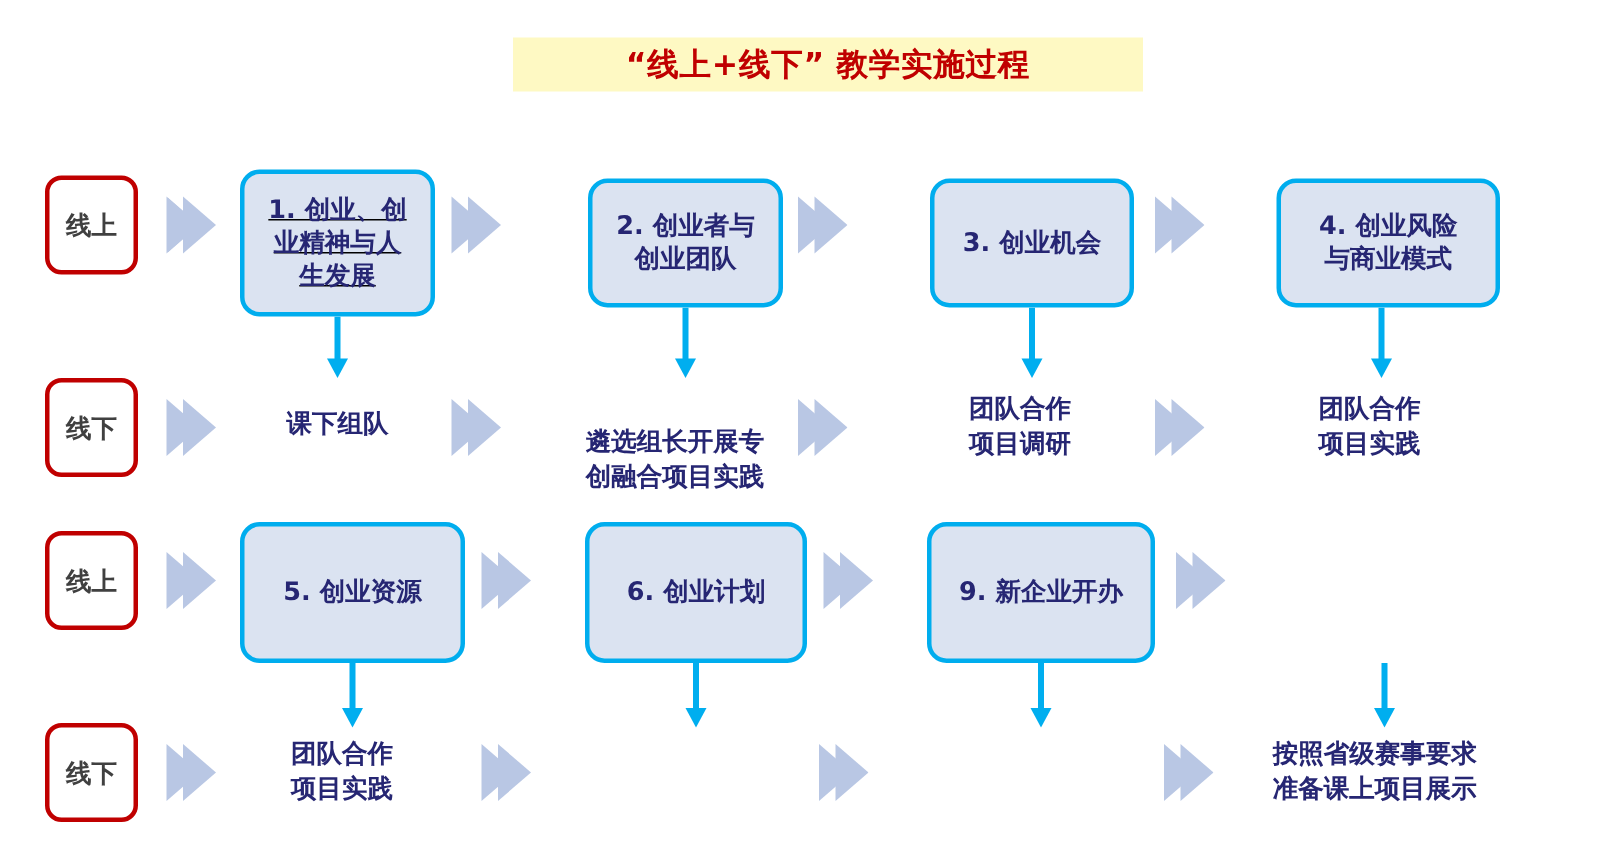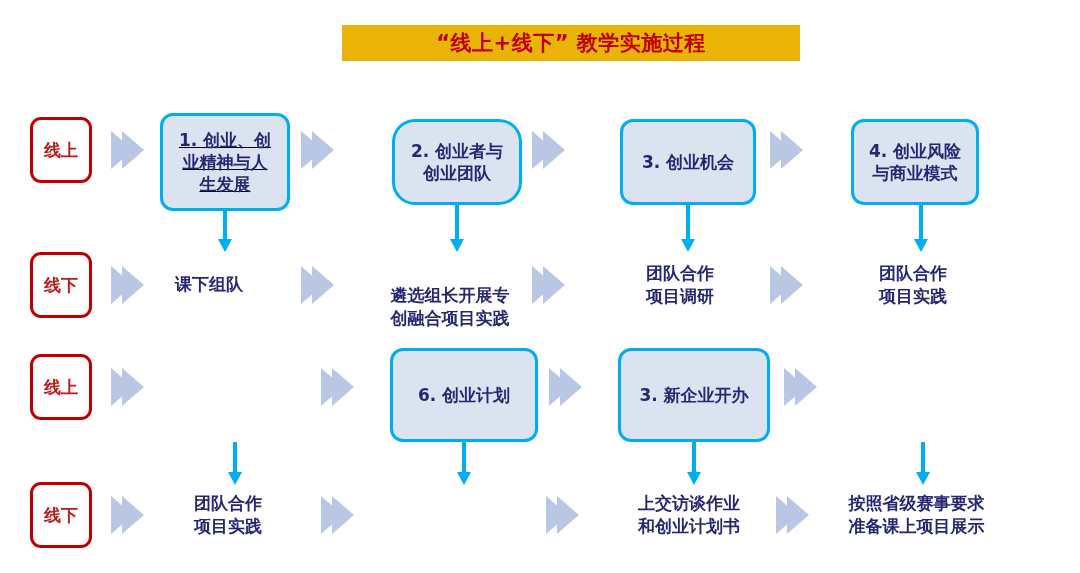--- a/index.html
+++ b/index.html
@@ -19,23 +19,23 @@
     position: relative;
     width: 1080px;
     height: 573px;
   }
 
   
   .title-bar {
     position: absolute;
     left: 342px;
     top: 25px;
-    width: 458px;
+    width: 420px;
     height: 36px;
-    background: #eab308;
+    background: #fef9c3;
     display: flex;
     align-items: center;
     justify-content: center;
   }
   .title-text {
     color: #c00000;
     font-size: 21px;
     font-weight: bold;
     letter-spacing: 0.5px;
     white-space: nowrap;
@@ -48,21 +48,21 @@
     height: 66px;
     border: 3px solid #c00000;
     border-radius: 11px;
     background: #ffffff;
     display: flex;
     align-items: center;
     justify-content: center;
     box-sizing: border-box;
   }
   .label-box span {
-    color: #b91c1c;
+    color: #404040;
     font-size: 17px;
     font-weight: bold;
     white-space: nowrap;
   }
 
   
   .chevron {
     position: absolute;
     width: 34px;
     height: 44px;
@@ -139,21 +139,21 @@
 生发展</div>
   </div>
 
   <div class="chevron" style="left:300px; top:128px;">
     <svg width="34" height="44" viewBox="0 0 34 44">
         <path d="M1 3 L23 22 L1 41 L1 3 Z" fill="#b9c7e4"></path>
         <path d="M12 3 L34 22 L12 41 L12 3 Z" fill="#b9c7e4"></path>
       </svg>
   </div>
 
-  <div class="online-box" style="left:392px; top:119px; width:130px; height:86px;border-radius:23px;">
+  <div class="online-box" style="left:392px; top:119px; width:130px; height:86px;">
     <div class="box-text">2. 创业者与
 创业团队</div>
   </div>
 
   <div class="chevron" style="left:531px; top:128px;">
     <svg width="34" height="44" viewBox="0 0 34 44">
         <path d="M1 3 L23 22 L1 41 L1 3 Z" fill="#b9c7e4"></path>
         <path d="M12 3 L34 22 L12 41 L12 3 Z" fill="#b9c7e4"></path>
       </svg>
   </div>
@@ -162,21 +162,21 @@
     <div class="box-text">3. 创业机会</div>
   </div>
 
   <div class="chevron" style="left:769px; top:128px;">
     <svg width="34" height="44" viewBox="0 0 34 44">
         <path d="M1 3 L23 22 L1 41 L1 3 Z" fill="#b9c7e4"></path>
         <path d="M12 3 L34 22 L12 41 L12 3 Z" fill="#b9c7e4"></path>
       </svg>
   </div>
 
-  <div class="online-box" style="left:851px; top:119px; width:128px; height:86px;">
+  <div class="online-box" style="left:851px; top:119px; width:149px; height:86px;">
     <div class="box-text">4. 创业风险
 与商业模式</div>
   </div>
 
   <div class="connector" style="left:217px; top:211px;">
     <svg width="16" height="42" viewBox="0 0 16 42">
         <rect x="6" y="0" width="4" height="29" fill="#00aeef"></rect>
         <path d="M1 28 L15 28 L8 41 Z" fill="#00aeef"></path>
       </svg>
   </div>
@@ -203,21 +203,21 @@
     <span>线下</span>
   </div>
 
   <div class="chevron" style="left:110px; top:263px;">
     <svg width="34" height="44" viewBox="0 0 34 44">
         <path d="M1 3 L23 22 L1 41 L1 3 Z" fill="#b9c7e4"></path>
         <path d="M12 3 L34 22 L12 41 L12 3 Z" fill="#b9c7e4"></path>
       </svg>
   </div>
 
-  <div class="offline-text" style="left:144px; top:262px; width:130px; height:46px;">
+  <div class="offline-text" style="left:160px; top:262px; width:130px; height:46px;font-family:Liberation Mono, monospace;">
     <span>课下组队</span>
   </div>
 
   <div class="chevron" style="left:300px; top:263px;">
     <svg width="34" height="44" viewBox="0 0 34 44">
         <path d="M1 3 L23 22 L1 41 L1 3 Z" fill="#b9c7e4"></path>
         <path d="M12 3 L34 22 L12 41 L12 3 Z" fill="#b9c7e4"></path>
       </svg>
   </div>
 
@@ -254,41 +254,44 @@
     <span>线上</span>
   </div>
 
   <div class="chevron" style="left:110px; top:365px;">
     <svg width="34" height="44" viewBox="0 0 34 44">
         <path d="M1 3 L23 22 L1 41 L1 3 Z" fill="#b9c7e4"></path>
         <path d="M12 3 L34 22 L12 41 L12 3 Z" fill="#b9c7e4"></path>
       </svg>
   </div>
 
+  <div class="online-box" style="left:160px; top:348px; width:150px; height:94px;">
+    <div class="box-text">5. 创业资源</div>
+  </div>
 
   <div class="chevron" style="left:320px; top:365px;">
     <svg width="34" height="44" viewBox="0 0 34 44">
         <path d="M1 3 L23 22 L1 41 L1 3 Z" fill="#b9c7e4"></path>
         <path d="M12 3 L34 22 L12 41 L12 3 Z" fill="#b9c7e4"></path>
       </svg>
   </div>
 
   <div class="online-box" style="left:390px; top:348px; width:148px; height:94px;">
     <div class="box-text">6. 创业计划</div>
   </div>
 
   <div class="chevron" style="left:548px; top:365px;">
     <svg width="34" height="44" viewBox="0 0 34 44">
         <path d="M1 3 L23 22 L1 41 L1 3 Z" fill="#b9c7e4"></path>
         <path d="M12 3 L34 22 L12 41 L12 3 Z" fill="#b9c7e4"></path>
       </svg>
   </div>
 
   <div class="online-box" style="left:618px; top:348px; width:152px; height:94px;">
-    <div class="box-text">3. 新企业开办</div>
+    <div class="box-text">9. 新企业开办</div>
   </div>
 
   <div class="chevron" style="left:783px; top:365px;">
     <svg width="34" height="44" viewBox="0 0 34 44">
         <path d="M1 3 L23 22 L1 41 L1 3 Z" fill="#b9c7e4"></path>
         <path d="M12 3 L34 22 L12 41 L12 3 Z" fill="#b9c7e4"></path>
       </svg>
   </div>
 
 
@@ -341,24 +344,20 @@
   </div>
 
 
   <div class="chevron" style="left:545px; top:493px;">
     <svg width="34" height="44" viewBox="0 0 34 44">
         <path d="M1 3 L23 22 L1 41 L1 3 Z" fill="#b9c7e4"></path>
         <path d="M12 3 L34 22 L12 41 L12 3 Z" fill="#b9c7e4"></path>
       </svg>
   </div>
 
-  <div class="offline-text" style="left:615px; top:492px; width:148px; height:46px;">
-    <span>上交访谈作业
-和创业计划书</span>
-  </div>
 
   <div class="chevron" style="left:775px; top:493px;">
     <svg width="34" height="44" viewBox="0 0 34 44">
         <path d="M1 3 L23 22 L1 41 L1 3 Z" fill="#b9c7e4"></path>
         <path d="M12 3 L34 22 L12 41 L12 3 Z" fill="#b9c7e4"></path>
       </svg>
   </div>
 
   <div class="offline-text" style="left:829px; top:492px; width:175px; height:46px;">
     <span>按照省级赛事要求

